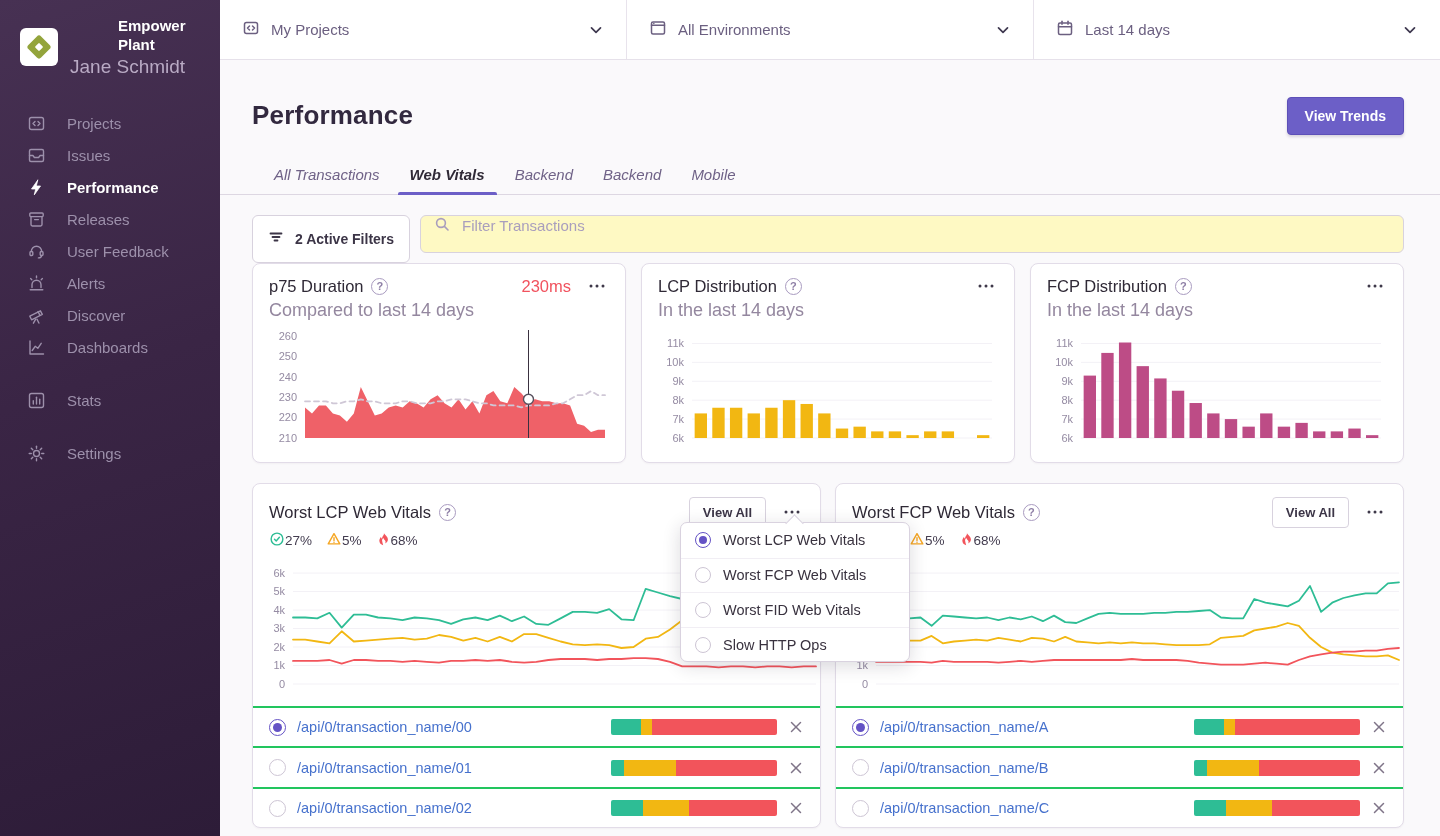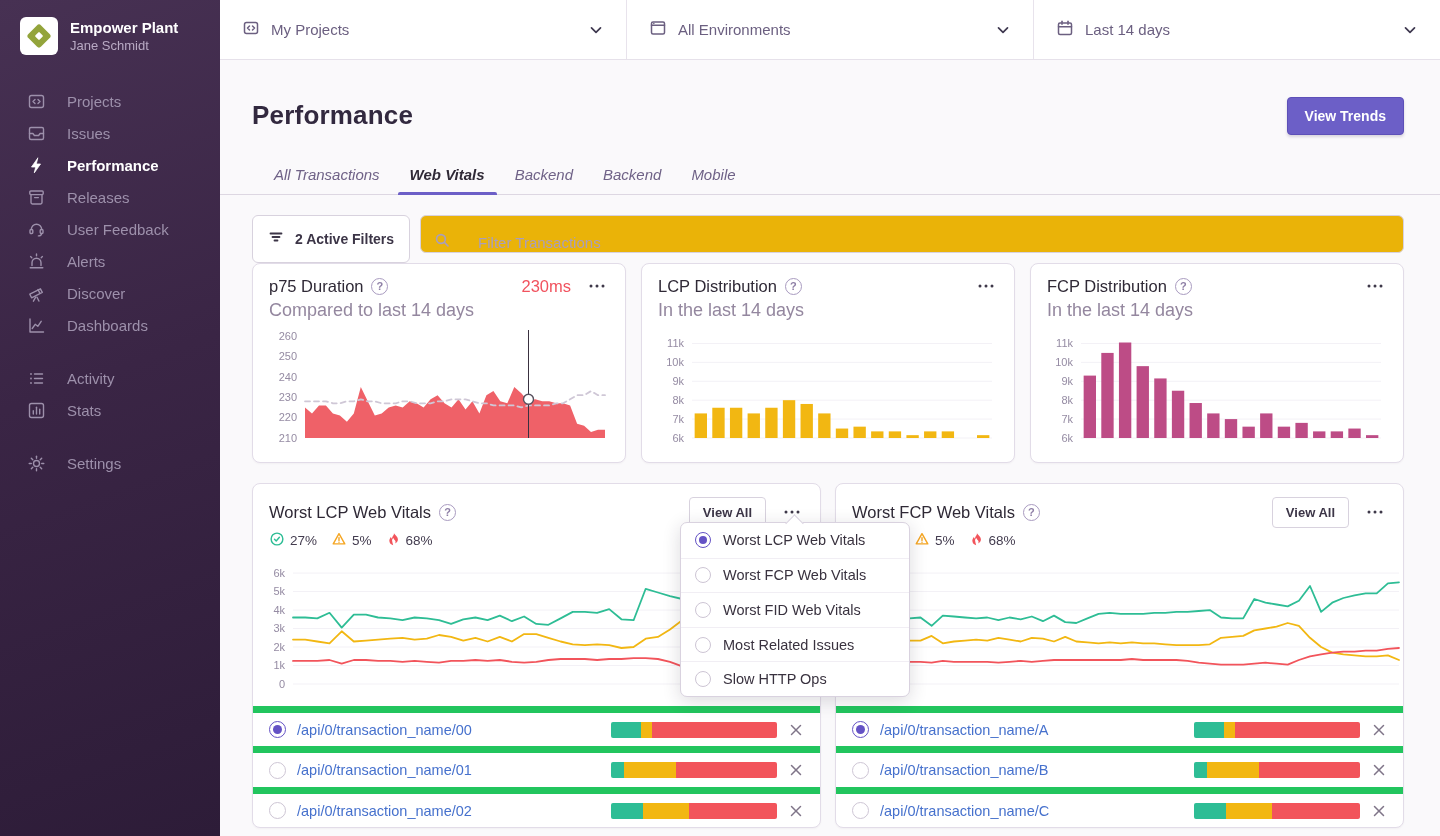--- a/index.html
+++ b/index.html
@@ -14,22 +14,22 @@
   
   .sidebar {
     flex:0 0 220px; width:220px; height:100%;
     background:linear-gradient(160deg,#473153 0%,#3a2545 45%,#2d1c38 100%);
     color:#9d90ab;
   }
   .logo-row { display:flex; align-items:center; gap:12px; padding:17px 18px 0 20px; cursor:pointer; }
   .logo-box { width:38px; height:38px; background:#fff; border-radius:6px; position:relative; flex:0 0 38px; }
   .logo-diamond { position:absolute; left:10px; top:10px; width:18px; height:18px; background:#93a43b; transform:rotate(45deg); border-radius:3px; }
   .logo-diamond::after { content:""; position:absolute; left:6px; top:6px; width:6px; height:6px; background:#fff; border-radius:1px; }
-  .org-name { font-size:15px; font-weight:bold; color:#fff; line-height:1.25; }
-  .user-name { font-size:13px; color:#b9aac4; margin-top:1px; }
+  .org-name { font-size:15px; font-weight:bold; color:#fff; line-height:1.25;margin-left:48px; }
+  .user-name { font-size:19px; color:#b9aac4; margin-top:1px; }
   .nav { margin-top:30px; }
   .nav-item { display:flex; align-items:center; gap:21px; padding:6.5px 10px 6.5px 27px; font-size:15px; cursor:pointer; color:#9d90ab; }
   .nav-item.active { color:#ffffff; font-weight:bold; }
   .nav-item svg { flex:0 0 19px; }
   .nav-gap { height:21px; }
 
   
   .main { flex:1; display:flex; flex-direction:column; min-width:0; }
   .topbar { height:60px; background:#fff; border-bottom:1px solid #e6e1ea; display:flex; flex:0 0 60px; }
   .tb-seg { flex:1; display:flex; align-items:center; gap:11px; padding:0 22px; font-size:15px; color:#6b5f80; cursor:pointer; }
@@ -42,21 +42,21 @@
   .page-title { font-size:26px; font-weight:bold; color:#32293f; letter-spacing:.2px; }
   .btn-primary { margin-left:auto; background:#6c5fc7; border:1px solid #5d50b8; color:#fff; font-weight:bold; font-size:14px; font-family:inherit; padding:10px 17px; border-radius:4px; cursor:pointer; box-shadow:0 2px 3px rgba(60,45,90,.18); }
 
   .tabs { display:flex; gap:6px; margin:17px -36px 0 -32px; padding:0 36px 0 42px; border-bottom:1px solid #ddd7e2;font-style:italic; }
   .tab { padding:0 12px 11px; font-size:15px; color:#6f6287; cursor:pointer; position:relative; }
   .tab.active { color:#2f2936; font-weight:bold; }
   .tab.active::after { content:""; position:absolute; left:0; right:0; bottom:-1px; height:3px; background:#6c5fc7; border-radius:2px 2px 0 0; }
 
   .filter-row { display:flex; gap:10px; margin-top:20px; }
   .btn-filter { display:flex; align-items:center; gap:11px; background:#fff; border:1px solid #d8d2de; border-radius:6px; padding:0 15px; height:48px; font-size:14px; font-weight:bold; color:#3c3547; cursor:pointer; font-family:inherit; }
-  .search { flex:1; display:flex; align-items:flex-end; gap:26px; background:#eab308; border:1px solid #d8d2de; border-radius:6px; height:38px; padding:0 13px; }
+  .search { flex:1; display:flex; align-items:flex-start; gap:10px; background:#fef9c3; border:1px solid #d8d2de; border-radius:6px; height:38px; padding:0 13px; }
   .search input { border:none; outline:none; flex:1; font-size:15px; color:#3c3547; font-family:inherit; background:transparent; }
   .search input::placeholder { color:#a99ebd; }
 
   .grid3 { display:grid; grid-template-columns:repeat(3,1fr); gap:15px; }
   .grid2 { display:grid; grid-template-columns:repeat(2,1fr); gap:14px; margin-top:20px; }
   .card { background:#fff; border:1px solid #e2dce8; border-radius:8px; box-shadow:0 1px 2px rgba(43,34,51,.04); }
   .card.pad { padding:13px 16px 8px; }
   .card-head { display:flex; align-items:center; gap:8px; }
   .card-title { font-size:16.5px; color:#2f2936; }
   .help { width:17px; height:17px; border-radius:50%; border:1.5px solid #a99bc0; color:#8e7fa6; font-size:11px; font-weight:bold; display:flex; align-items:center; justify-content:center; cursor:pointer; flex:0 0 17px; }
@@ -64,23 +64,23 @@
   .dots { cursor:pointer; display:flex; padding:2px; }
   .p75-val + .dots, .btn-viewall + .dots { margin-left:6px; }
   .dots:first-of-type { margin-left:auto; }
   .card-sub { font-size:18px; color:#94879f; margin-top:4px; }
   .chart { margin-top:5px; height:128px; }
 
   .vcard { padding-bottom:0; overflow:hidden; }
   .vcard-head { padding:13px 16px 0; display:flex; align-items:center; gap:8px; }
   .btn-viewall { margin-left:auto; background:#fff; border:1px solid #d8d2de; border-radius:4px; padding:7px 13px; font-size:13px; font-weight:bold; color:#3c3547; cursor:pointer; font-family:inherit; }
   .stats { display:flex; align-items:center; gap:5px; padding:3px 16px 0; font-size:13.5px; color:#433c4f; }
-  .stats .grp { display:flex; align-items:center; gap:5px; margin-right:9px; }
+  .stats .grp { display:flex; align-items:center; margin-right:9px; }
   .vchart { height:154px; margin-top:2px; }
-  .t-row { height:40.5px; display:flex; align-items:center; gap:11px; border-top:7px solid #22c55e; padding:0 16px; }
+  .t-row { height:40.5px; display:flex; align-items:center; gap:11px; border-top:2px solid #22c55e; padding:0 16px; }
   .radio { width:17px; height:17px; border-radius:50%; border:1px solid #cdc5d4; background:#fff; flex:0 0 17px; cursor:pointer; display:flex; align-items:center; justify-content:center; }
   .radio.sel { border-color:#6452c5; }
   .radio.sel i { width:9px; height:9px; border-radius:50%; background:#6452c5; }
   .t-link { font-size:14.5px; color:#4671cd; text-decoration:none; cursor:pointer; }
   .vbar { margin-left:auto; width:166px; height:16px; border-radius:2px; overflow:hidden; display:flex; flex:0 0 166px; }
   .vbar i { height:100%; }
   .x-btn { cursor:pointer; display:flex; color:#7f7488; }
 
   
   .menu { position:absolute; left:460px; top:462px; width:230px; background:#fff; border:1px solid #d9d2df; border-radius:7px; box-shadow:0 4px 18px rgba(40,30,50,.16); z-index:20; }
@@ -166,31 +166,20 @@
           <span>Discover</span>
         </div>
         <div class="nav-item">
           <svg width="19" height="19" viewBox="0 0 19 19" fill="none" stroke="currentColor" stroke-width="1.4" stroke-linecap="round" stroke-linejoin="round">
             <path d="M3 3v13h13.5"></path>
             <path d="M5.2 12.5l3-4.2 2.6 2 3.4-5"></path>
           </svg>
           <span>Dashboards</span>
         </div>
         <div class="nav-gap"></div>
-        <div class="nav-item">
-          <svg width="19" height="19" viewBox="0 0 19 19" fill="none" stroke="currentColor" stroke-width="1.4" stroke-linecap="round" stroke-linejoin="round">
-            <circle cx="4" cy="5" r=".9" fill="currentColor" stroke="none"></circle>
-            <circle cx="4" cy="9.5" r=".9" fill="currentColor" stroke="none"></circle>
-            <circle cx="4" cy="14" r=".9" fill="currentColor" stroke="none"></circle>
-            <path d="M7.5 5h8"></path>
-            <path d="M7.5 9.5h8"></path>
-            <path d="M7.5 14h8"></path>
-          </svg>
-          <span>Activity</span>
-        </div>
         <div class="nav-item">
           <svg width="19" height="19" viewBox="0 0 19 19" fill="none" stroke="currentColor" stroke-width="1.4" stroke-linecap="round" stroke-linejoin="round">
             <rect x="2.5" y="2.5" width="14" height="14" rx="2"></rect>
             <path d="M6.3 13V9.8"></path>
             <path d="M9.5 13V6.3"></path>
             <path d="M12.7 13V8.3"></path>
           </svg>
           <span>Stats</span>
         </div>
         <div class="nav-gap"></div>
@@ -656,23 +645,19 @@
           <div class="menu-item">
             <span class="radio"></span>
             <span>Worst FCP Web Vitals</span>
           </div>
           <div class="menu-item">
             <span class="radio"></span>
             <span>Worst FID Web Vitals</span>
           </div>
           <div class="menu-item">
             <span class="radio"></span>
-            <span>Most Related Issues</span>
-          </div>
-          <div class="menu-item">
-            <span class="radio"></span>
             <span>Slow HTTP Ops</span>
           </div>
         </div>
 
     </div>
   </div>
 </div>
 
 </body></html>

